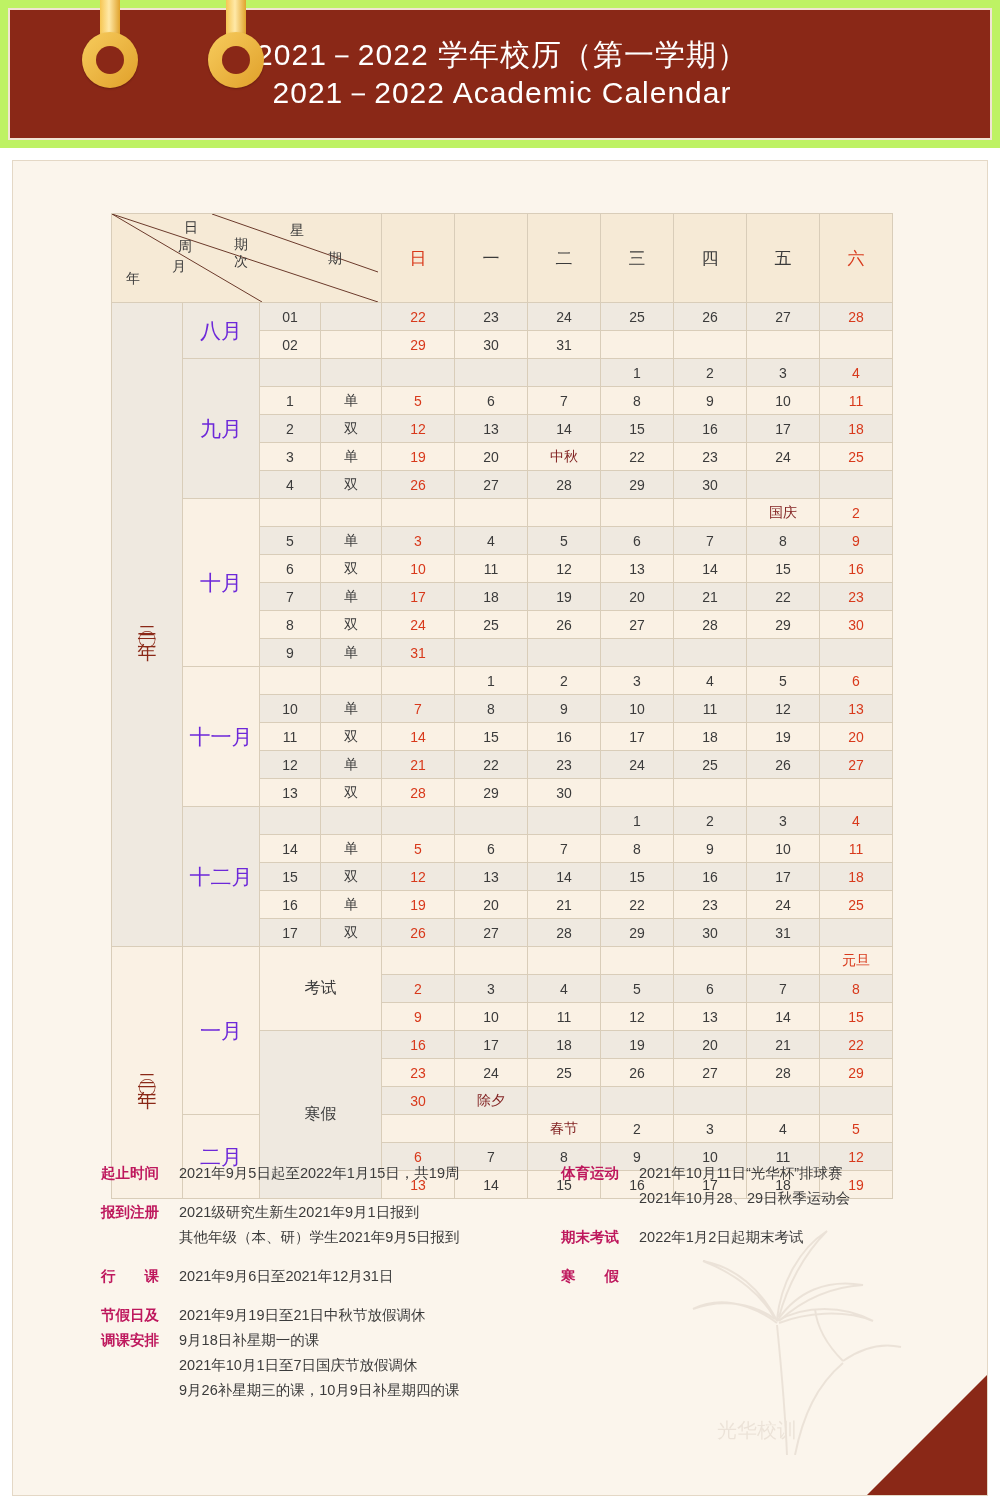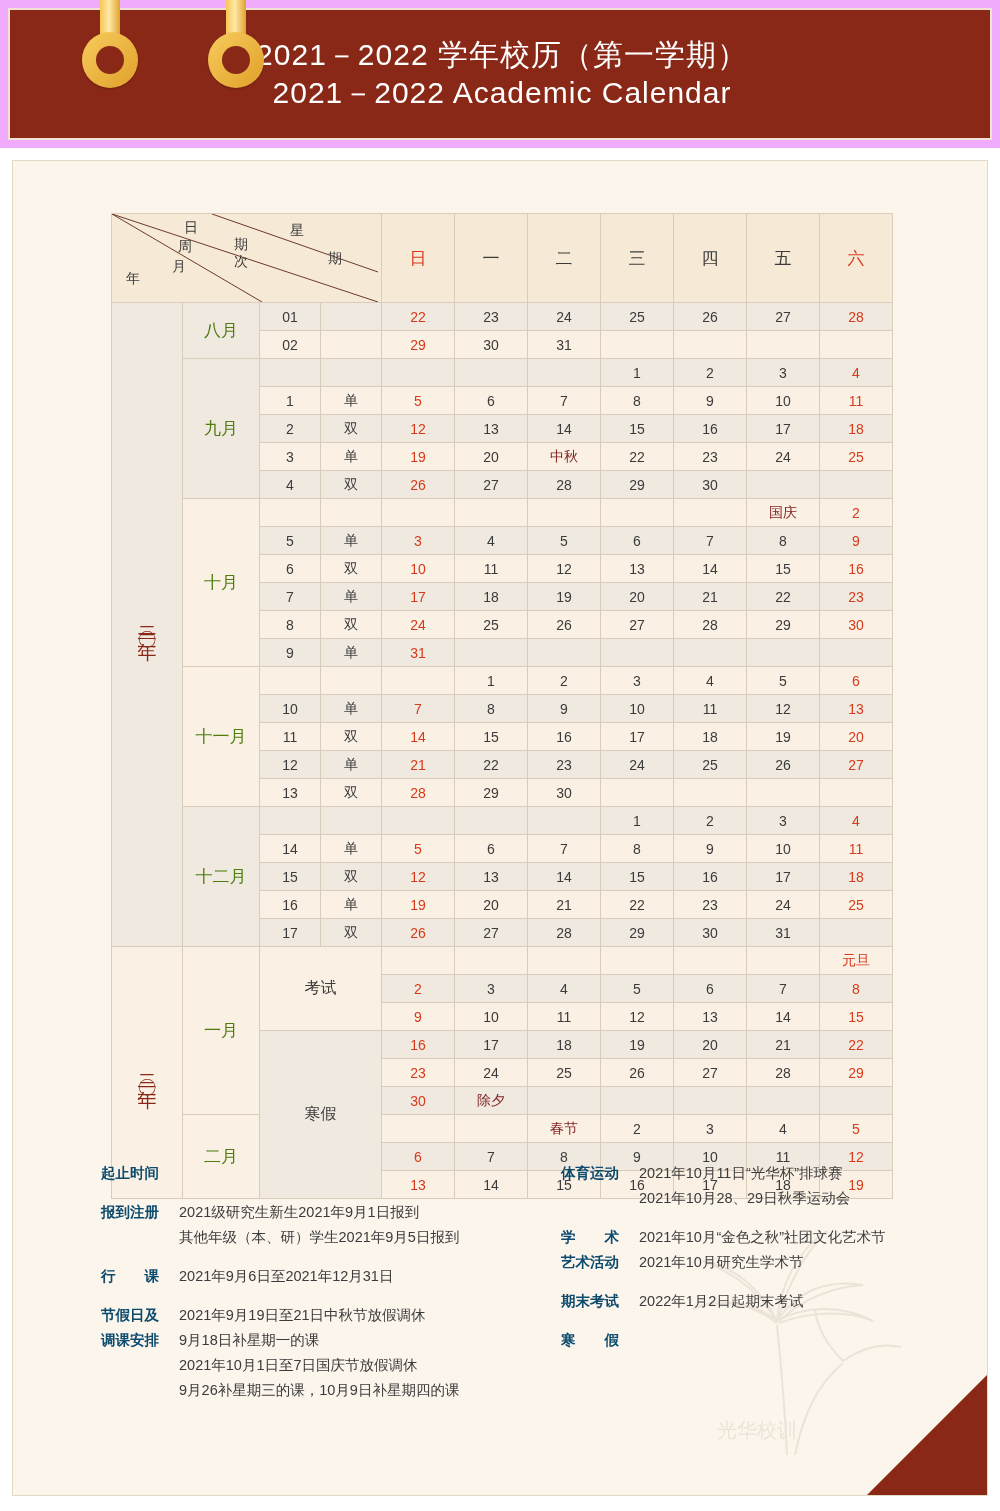--- a/index.html
+++ b/index.html
@@ -7,21 +7,21 @@
     width:1000px;height:1511px;
     background:#ffffff;
     font-family:"Liberation Sans","DejaVu Sans",sans-serif;
     -webkit-font-smoothing:antialiased;
   }
   .page{position:relative;width:1000px;height:1511px;overflow:hidden;background:#fff;}
 
   
   .banner{
     position:absolute;left:0;top:0;width:1000px;height:148px;
-    background:#f0abfc;
+    background:#bef264;
   }
   .banner-inner{
     position:absolute;left:8px;top:8px;width:984px;height:132px;
     border:2px solid #f1e4d4;box-sizing:border-box;
     background:#8a2817;
   }
   .title-wrap{
     position:absolute;left:0;top:0;width:984px;height:128px;
     display:flex;flex-direction:column;align-items:center;justify-content:center;
     color:#fff;
@@ -84,21 +84,21 @@
   .colw-month{width:76px;}
   .colw-week{width:60px;}
   .colw-dan{width:60px;}
   .colw-day{width:72px;}
 
   .yearcell{
     background:#f6d98f;color:#8a2817;font-size:19px;letter-spacing:4px;
     width:70px;
   }
   .yearcell span{writing-mode:vertical-rl;display:inline-block;line-height:28px;}
-  .monthcell{background:#fdeec9;color:#4d7c0f;font-size:17px;}
+  .monthcell{background:#fdeec9;color:#6d28d9;font-size:21px;}
   .corner{position:relative;background:#f6ead6;}
   .corner svg{position:absolute;left:0;top:0;}
   .corner .lb{position:absolute;font-size:14px;color:#3b3b3b;}
 
   .row-a td{background:#efe9e0;}
   .row-b td{background:#faf1e4;}
   .sun{color:#d8391b;}
   .sat{color:#d8391b;}
   .fest{color:#7f1d1d;}
   .em{color:#d8391b;}
@@ -107,21 +107,21 @@
 
   
   .notes{
     position:absolute;left:88px;top:1000px;width:860px;
     font-size:14.5px;color:#3b3b3b;line-height:25px;
   }
   .col-left{position:absolute;left:0;top:0;width:430px;}
   .col-right{position:absolute;left:460px;top:0;width:400px;}
   .note{display:flex;margin-bottom:14px;}
   .note .lab{
-    color:#0c4a6e;font-weight:bold;width:78px;flex:0 0 78px;
+    color:#be185d;font-weight:bold;width:78px;flex:0 0 78px;
     line-height:25px;
   }
   .note .val{flex:1;}
   .note .val div{white-space:nowrap;}
 </style>
 </head>
 <body>
 
 <div class="page">
 
@@ -530,20 +530,23 @@
             <td class="colw-day">18</td>
             <td class="colw-day em">19</td>
           </tr>
         </tbody>
     </table>
 
     <div class="notes">
       <div class="col-left" id="notes-left">
           <div class="note">
             <div class="lab">起止时间</div>
+            <div class="val">
+              <div>2021年9月5日起至2022年1月15日，共19周</div>
+            </div>
           </div>
           <div class="note">
             <div class="lab">报到注册</div>
             <div class="val">
               <div>2021级研究生新生2021年9月1日报到</div>
               <div>其他年级（本、研）学生2021年9月5日报到</div>
             </div>
           </div>
           <div class="note">
             <div class="lab">行　　课</div>
@@ -563,27 +566,20 @@
         </div>
       <div class="col-right" id="notes-right">
           <div class="note">
             <div class="lab">体育运动</div>
             <div class="val">
               <div>2021年10月11日“光华杯”排球赛</div>
               <div>2021年10月28、29日秋季运动会</div>
             </div>
           </div>
           <div class="note">
-            <div class="lab">学　　术<br>艺术活动</div>
-            <div class="val">
-              <div>2021年10月“金色之秋”社团文化艺术节</div>
-              <div>2021年10月研究生学术节</div>
-            </div>
-          </div>
-          <div class="note">
             <div class="lab">期末考试</div>
             <div class="val">
               <div>2022年1月2日起期末考试</div>
             </div>
           </div>
           <div class="note">
             <div class="lab">寒　　假</div>
           </div>
         </div>
     </div>

